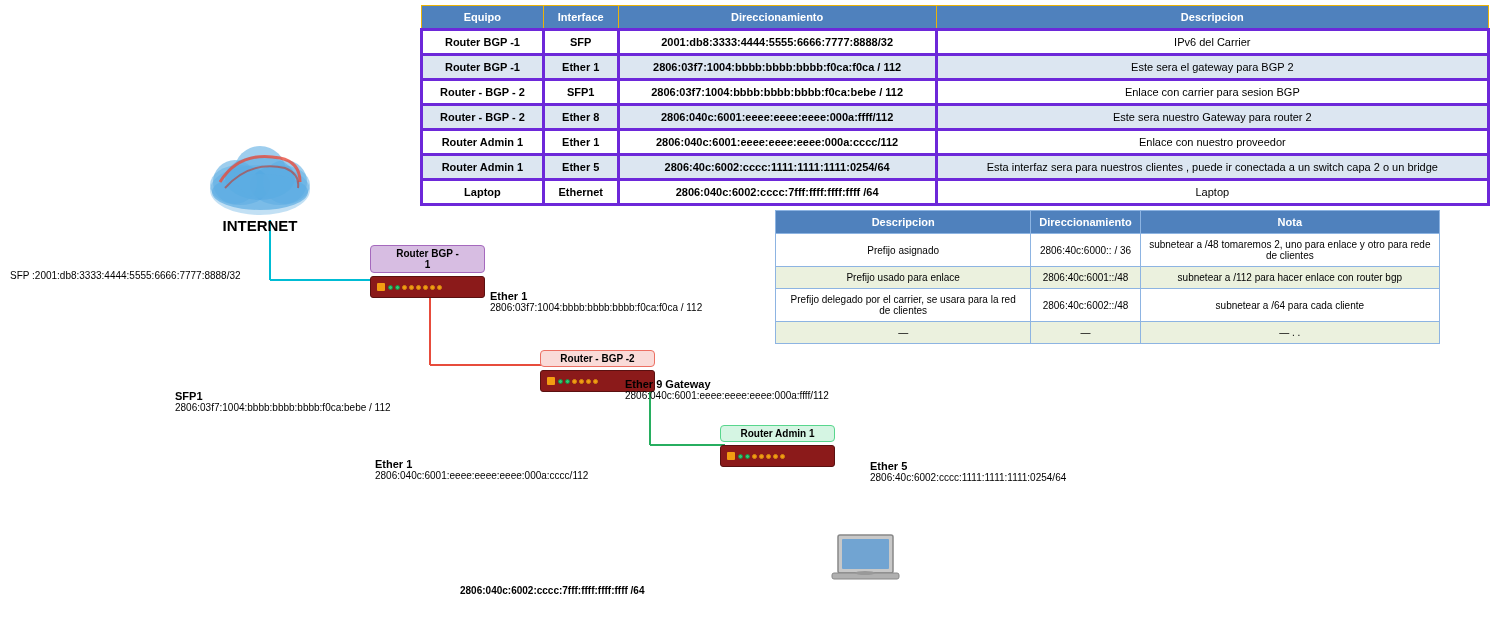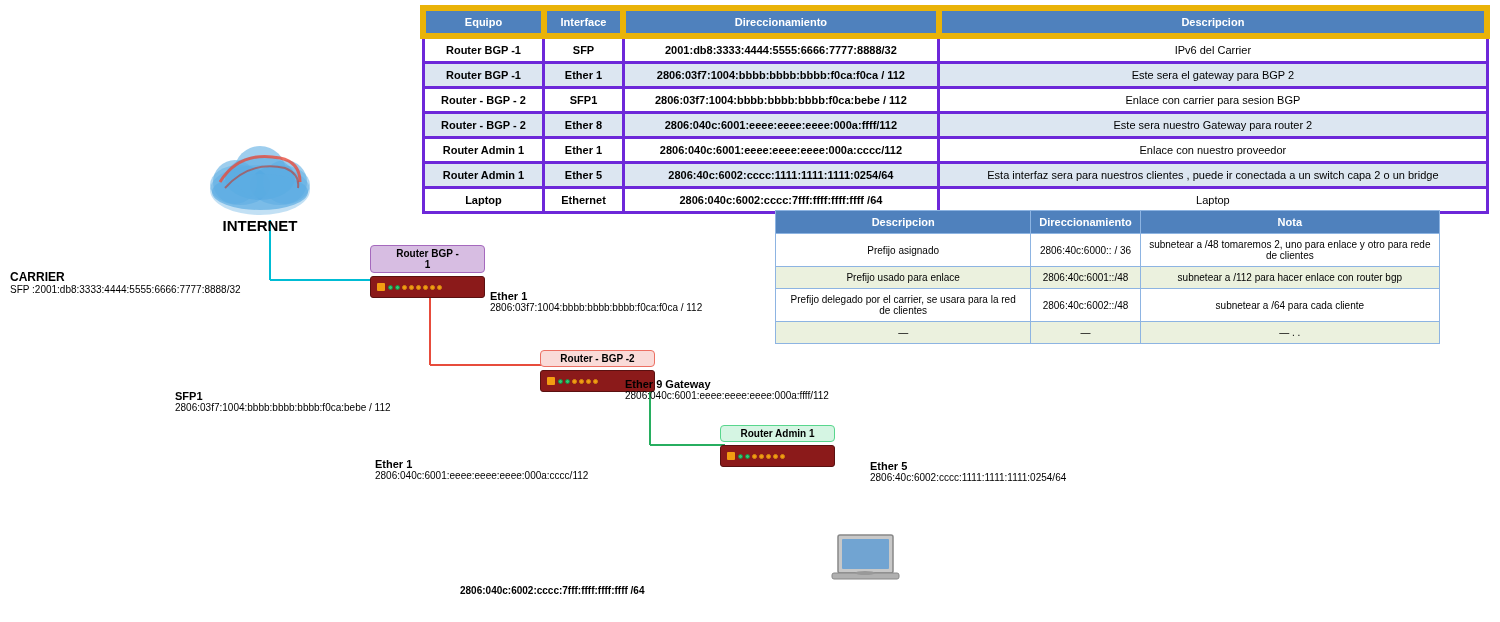--- a/index.html
+++ b/index.html
@@ -26,21 +26,21 @@
       border-collapse: collapse;
       border: 1px solid #8db4e2;
     }
 
     table.main-table th {
       background: #4f81bd;
       color: #fff;
       font-weight: bold;
       padding: 5px 8px;
       text-align: center;
-      border: 6px solid #eab308;
+      border: 1px solid #eab308;
       font-size: 11px;
     }
 
     table.main-table td {
       padding: 5px 8px;
       text-align: center;
       border: 3px solid #6d28d9;
       font-size: 11px;
       background: #fff;
     }
@@ -282,21 +282,20 @@
       <circle cx="85" cy="42" r="22" fill="#5dade2" opacity="0.6"></circle>
       <ellipse cx="60" cy="52" rx="48" ry="18" fill="#5dade2" opacity="0.7"></ellipse>
 
       <path d="M 20 42 Q 40 10 80 18 Q 100 22 100 42" fill="none" stroke="#e74c3c" stroke-width="3" opacity="0.8"></path>
       <path d="M 25 48 Q 50 20 85 28 Q 100 34 98 48" fill="none" stroke="#c0392b" stroke-width="2" opacity="0.6"></path>
     </svg>
     <div style="text-align:center; font-weight:bold; font-size:15px; margin-top:-5px;">INTERNET</div>
   </div>
 
   <div style="position:absolute; top:270px; left:10px; width:360px;">
-    <div style="font-weight:bold; font-size:12px;">CARRIER</div>
     <div style="font-size:10px;">SFP :2001:db8:3333:4444:5555:6666:7777:8888/32</div>
   </div>
 
   <div class="router-bgp1-container">
     <div class="device-label router-bgp1" style="white-space:pre-line;">Router BGP -
 1</div>
 
     <div style="background:#8B1A1A; border:1px solid #5a1010; border-radius:3px; padding:4px 6px; display:flex; align-items:center; gap:3px; min-width:115px; height:22px;">
       <div style="width:8px;height:8px;background:#f39c12;border-radius:1px;"></div>
       <div style="display:flex;gap:2px;">

